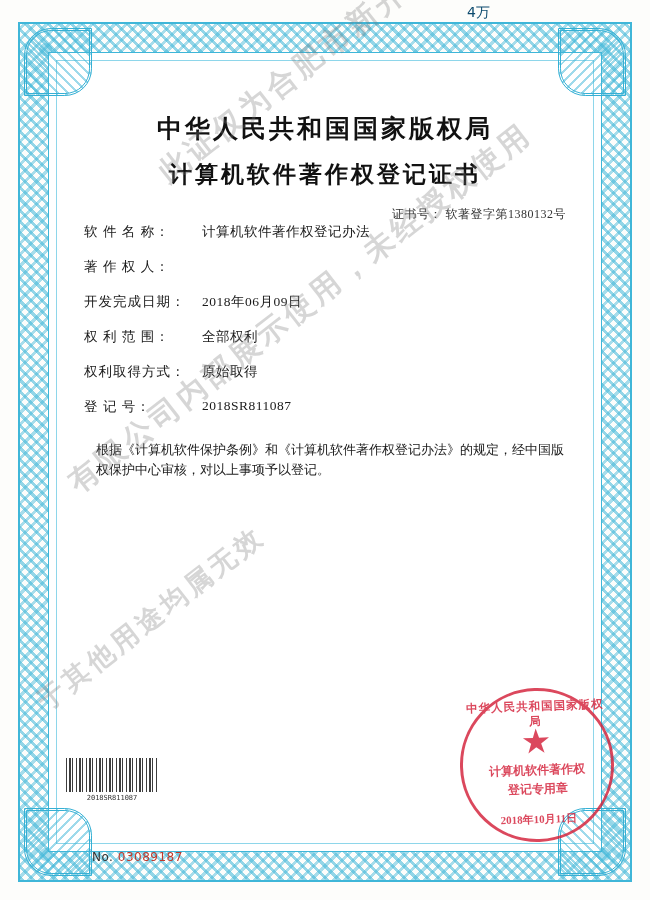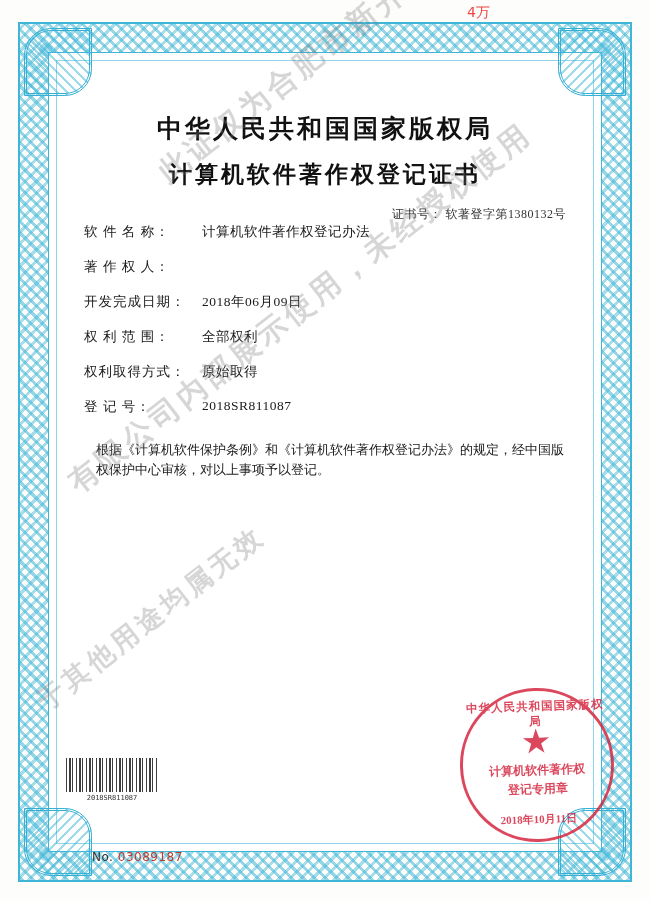--- a/index.html
+++ b/index.html
@@ -252,21 +252,21 @@
   }
   .wm-1 { left: 150px; top: 160px; transform: rotate(-38deg); }
   .wm-2 { left: 60px;  top: 470px; transform: rotate(-38deg); }
   .wm-3 { left: 30px;  top: 690px; transform: rotate(-38deg); font-size: 27px; }
 
   .hand-note {
     position: absolute;
     right: 160px;
     top: 4px;
     font-size: 14px;
-    color: #ef4444;
+    color: #0c4a6e;
     font-family: "DejaVu Sans", sans-serif;
   }
 </style>
 </head>
 <body>
 
 <div class="page">
 
   <div class="hand-note">4万</div>
 

